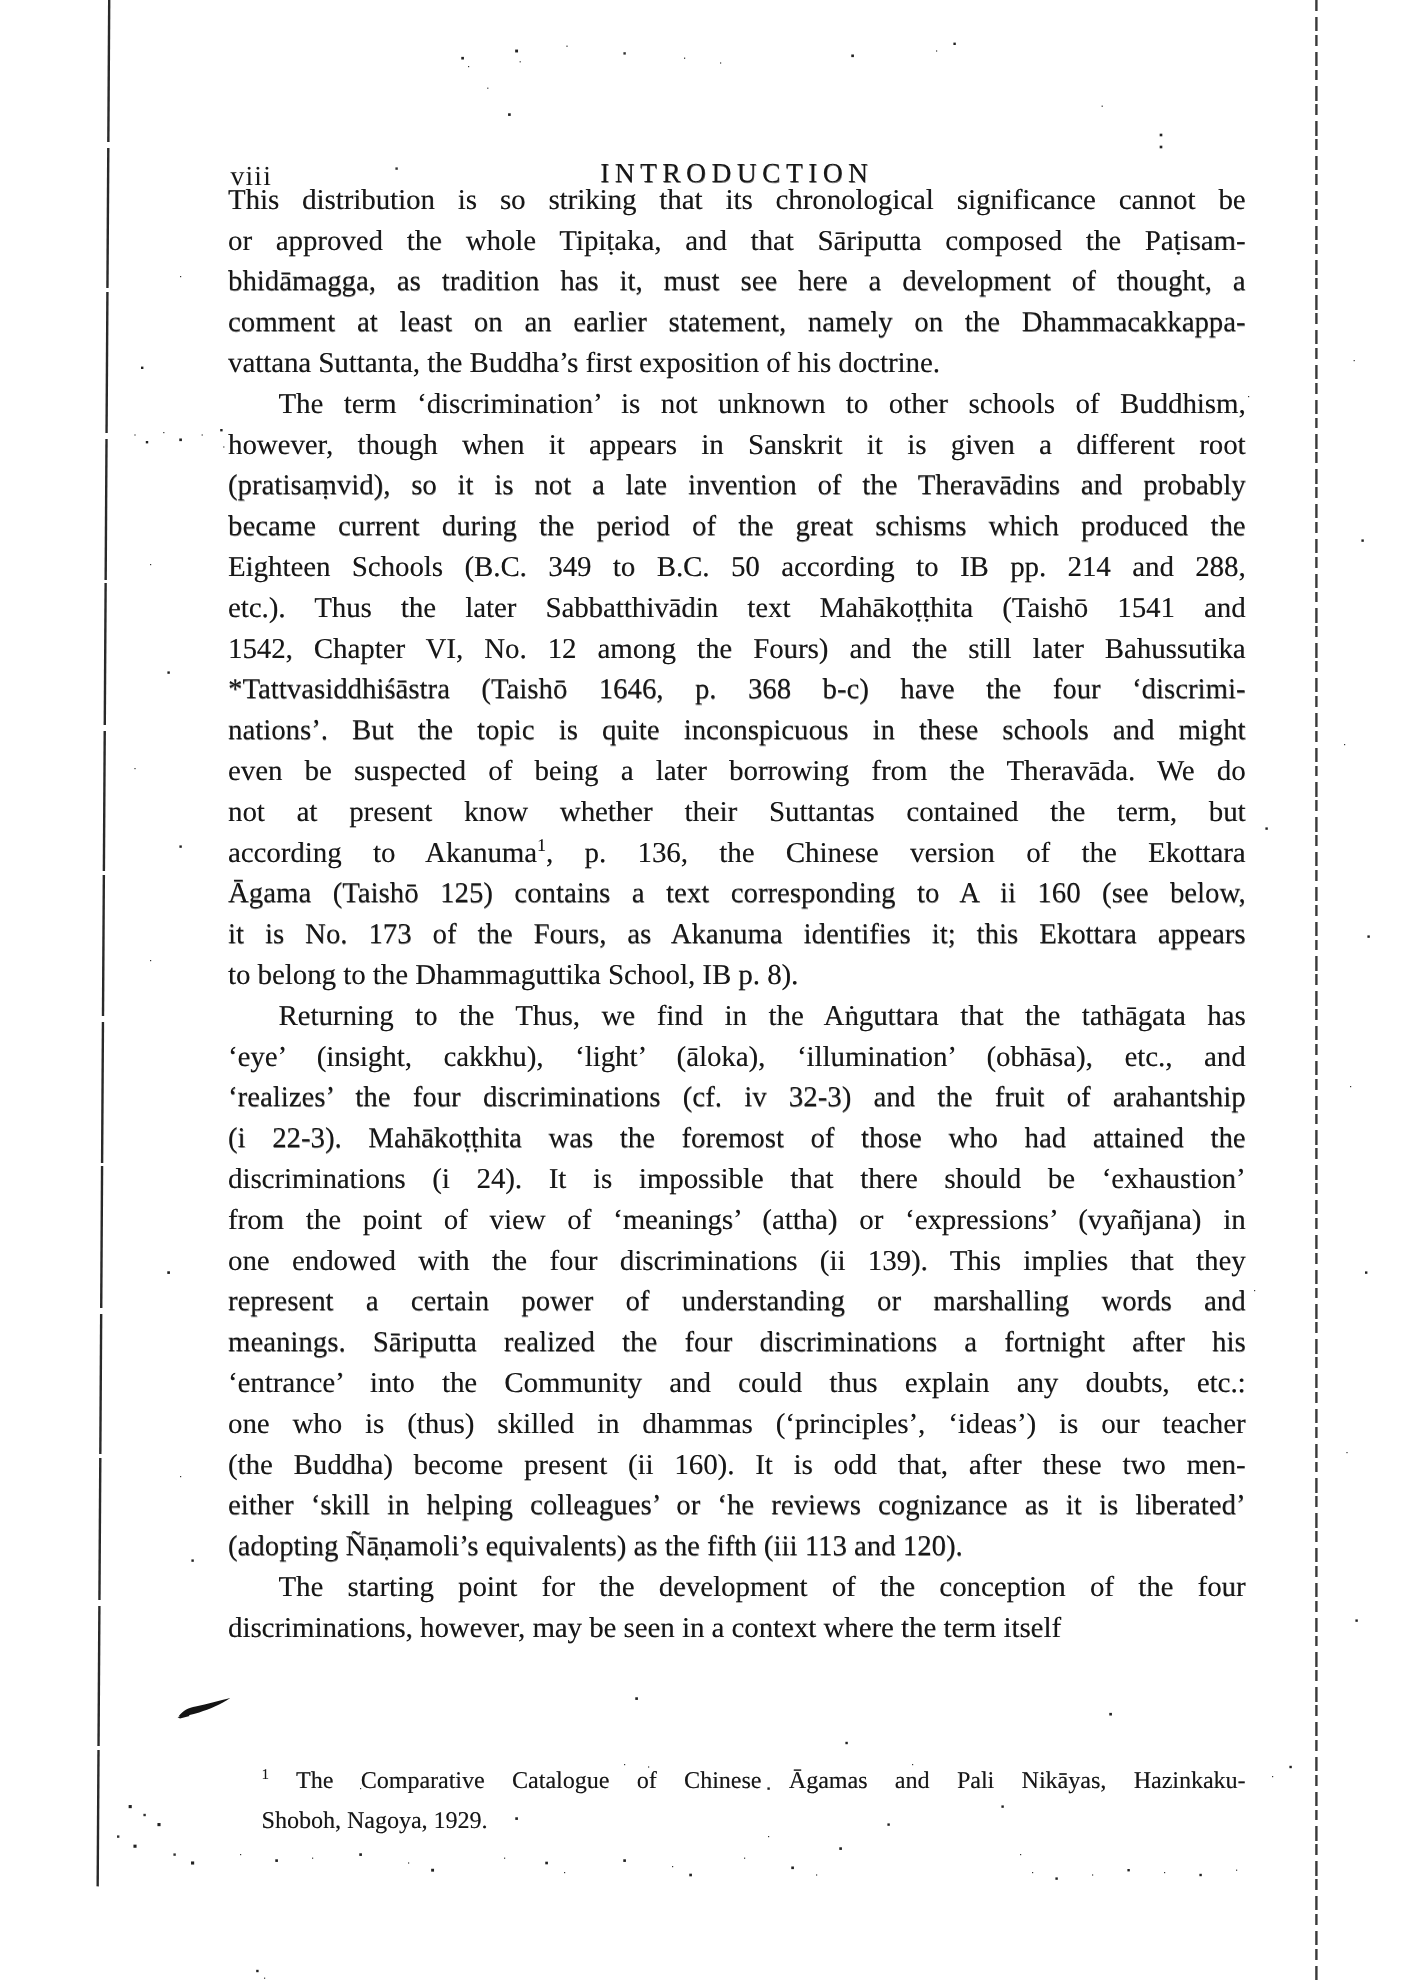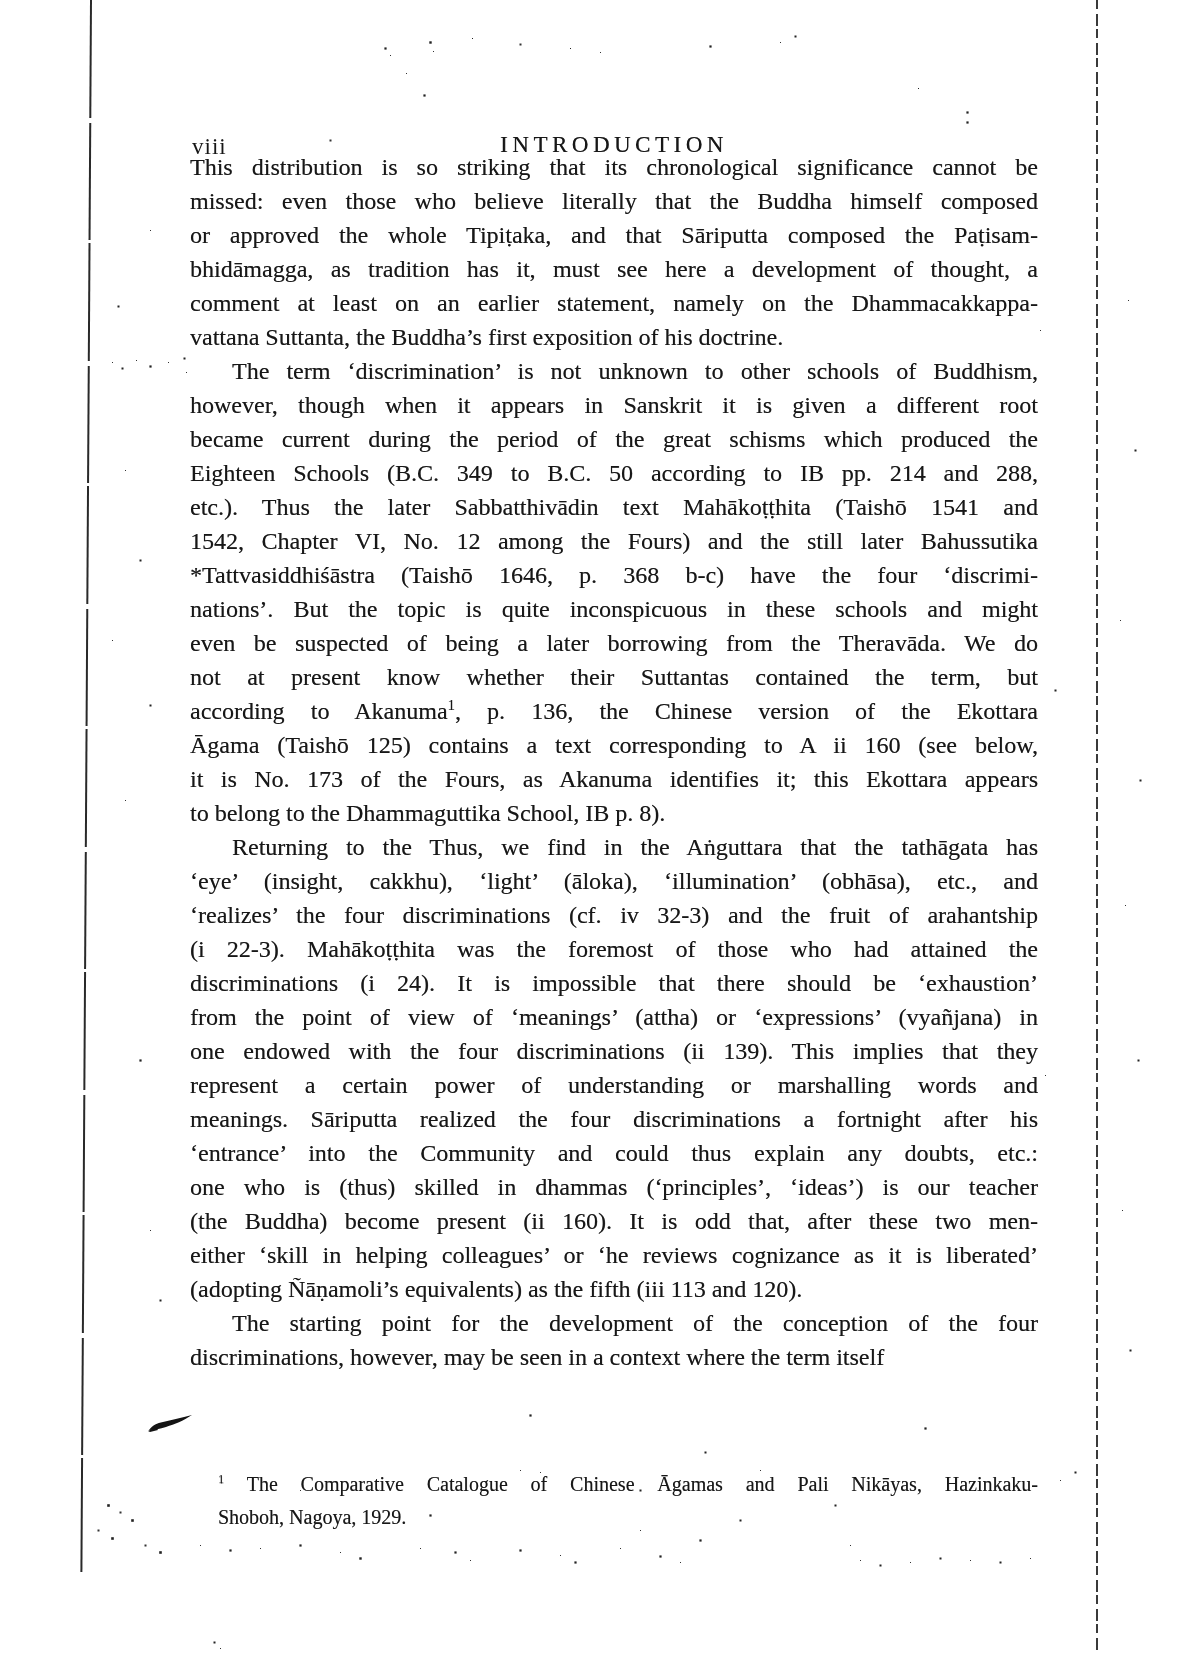--- a/index.html
+++ b/index.html
@@ -114,29 +114,29 @@
   <div class="specks"></div>
 
   <div class="header">
     <span class="page-number">viii</span>
     <span class="running-header">INTRODUCTION</span>
   </div>
 
   <div class="body-text">
       <div class="para">
         <div class="line"><span>This distribution is so striking that its chronological significance cannot be</span></div>
-        <div class="line"><span>missed: even those who believe literally that the Buddha himself composed</span></div>
         <div class="line"><span>or approved the whole </span><span class="it">Tipiṭaka</span><span>, and that Sāriputta composed the </span><span class="it">Paṭisam-</span></div>
         <div class="line"><span class="it">bhidāmagga</span><span>, as tradition has it, must see here a development of thought, a</span></div>
         <div class="line"><span>comment at least on an earlier statement, namely on the </span><span class="it">Dhammacakkappa-</span></div>
         <div class="line last"><span class="it">vattana Suttanta</span><span>, the Buddha’s first exposition of his doctrine.</span></div>
       </div>
       <div class="para">
         <div class="line indent"><span>The term ‘discrimination’ is not unknown to other schools of Buddhism,</span></div>
         <div class="line"><span>however, though when it appears in Sanskrit it is given a different root</span></div>
+        <div class="line"><span>(</span><span class="it">pratisaṃvid</span><span>), so it is not a late invention of the Theravādins and probably</span></div>
         <div class="line"><span>became current during the period of the great schisms which produced the</span></div>
         <div class="line"><span>Eighteen Schools (B.C. 349 to B.C. 50 according to IB pp. 214 and 288,</span></div>
         <div class="line"><span>etc.). Thus the later Sabbatthivādin text </span><span class="it">Mahākoṭṭhita</span><span> (Taishō 1541 and</span></div>
         <div class="line"><span>1542, Chapter VI, No. 12 among the Fours) and the still later Bahussutika</span></div>
         <div class="line"><span>*</span><span class="it">Tattvasiddhiśāstra</span><span> (Taishō 1646, p. 368 b-c) have the four ‘discrimi-</span></div>
         <div class="line"><span>nations’. But the topic is quite inconspicuous in these schools and might</span></div>
         <div class="line"><span>even be suspected of being a later borrowing from the Theravāda. We do</span></div>
         <div class="line"><span>not at present know whether their </span><span class="it">Suttantas</span><span> contained the term, but</span></div>
         <div class="line"><span>according to Akanuma</span><sup>1</sup><span>, p. 136, the Chinese version of the </span><span class="it">Ekottara</span></div>
         <div class="line"><span class="it">Āgama</span><span> (Taishō 125) contains a text corresponding to A ii 160 (see below,</span></div>

